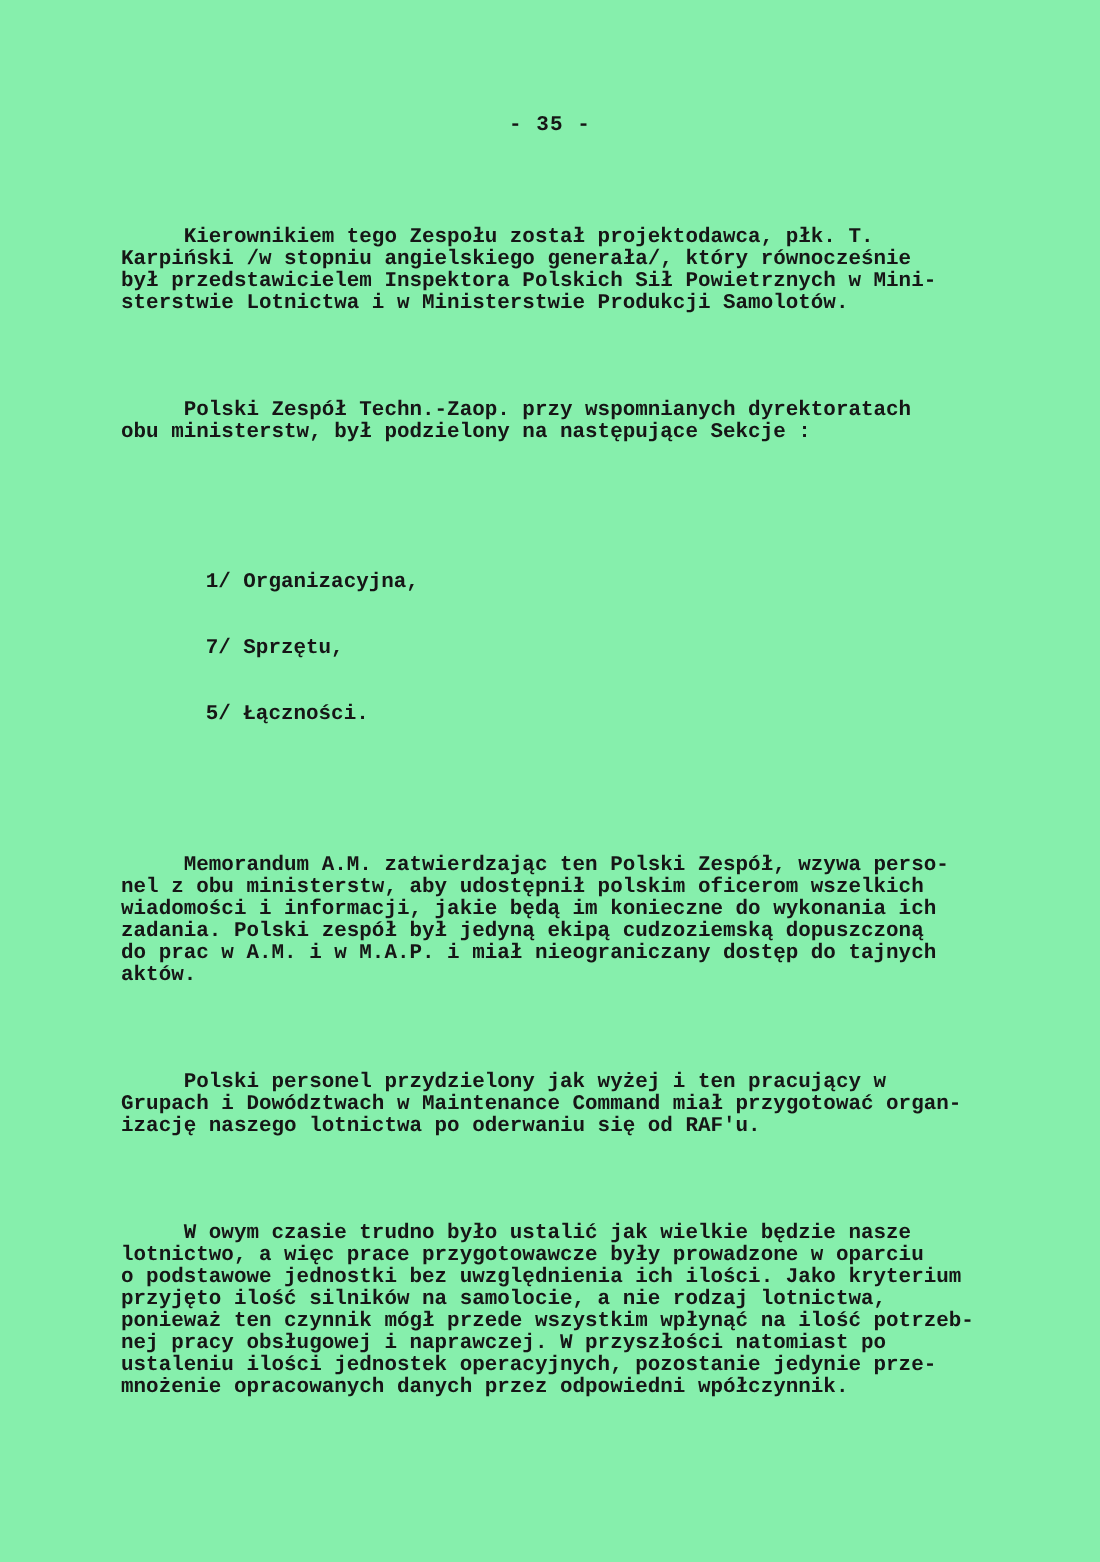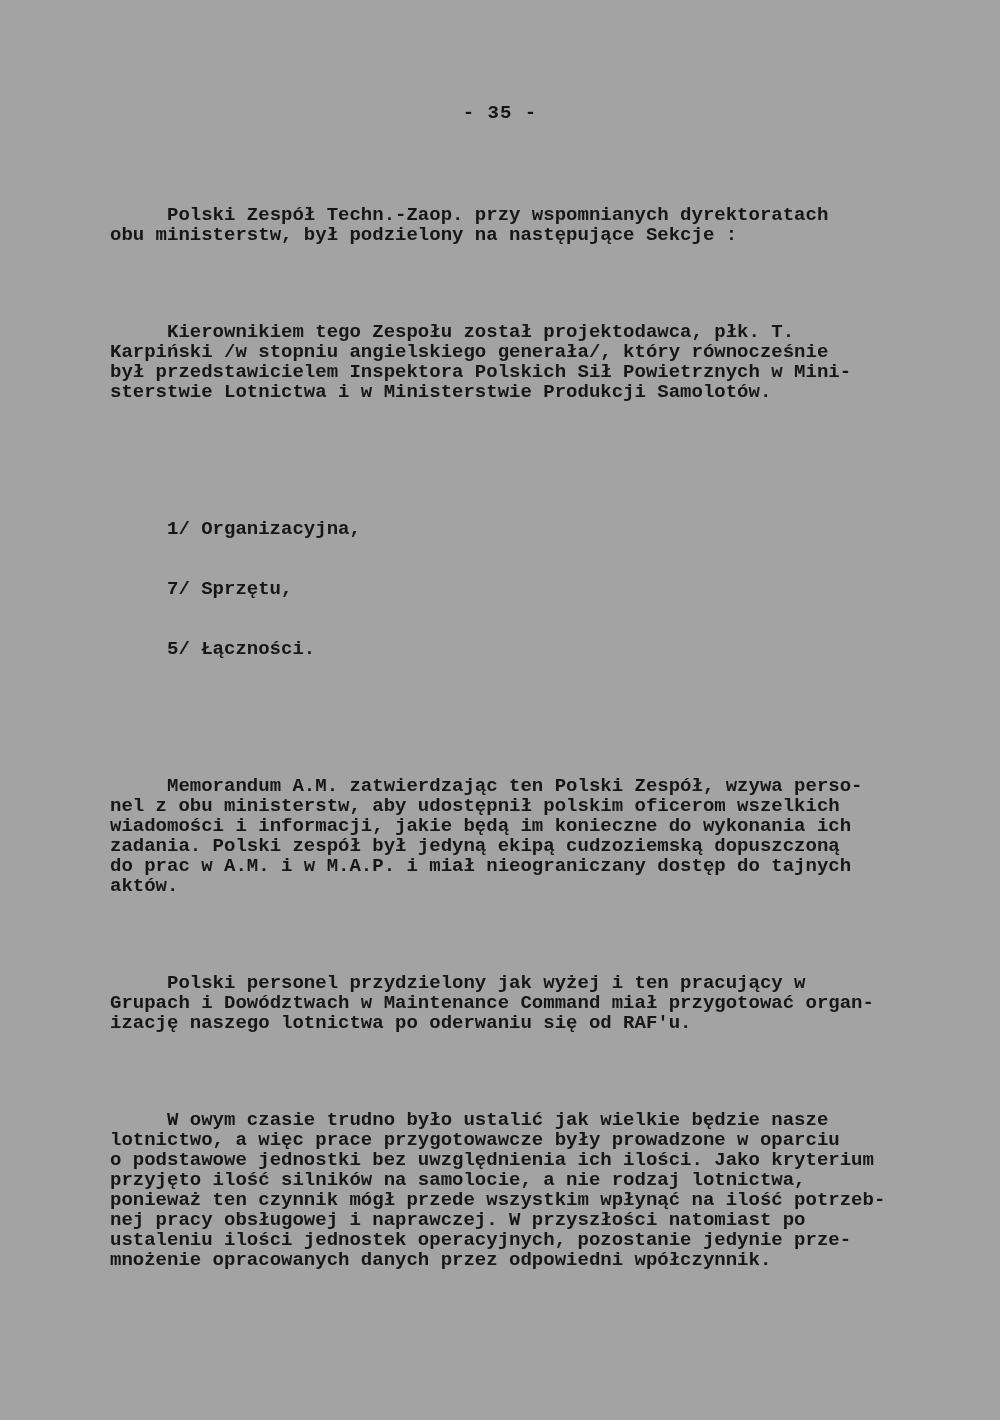--- a/index.html
+++ b/index.html
@@ -4,21 +4,21 @@
 <style>
   html, body {
     margin: 0;
     padding: 0;
     background: #ffffff;
   }
   .sheet {
     position: relative;
     width: 1000px;
     height: 1420px;
-    background: #a3a3a3;
+    background: #86efac;
     box-sizing: border-box;
     padding-top: 103px;
     overflow: hidden;
     font-family: "Liberation Mono", "DejaVu Sans Mono", monospace;
     font-weight: 700;
     color: #161616;
     -webkit-font-smoothing: antialiased;
   }
   .page-number {
     margin-left: 110px;
@@ -40,38 +40,39 @@
   .para {
     margin: 0 0 17px 0;
     white-space: pre;
   }
   .sections-list {
     margin: 0 0 17px 0;
     padding-left: 57px;
   }
   .list-item {
     white-space: pre;
+    margin-left: 20px;
   }
 </style>
 </head>
 <body>
 
 <div class="sheet">
 
   <div class="page-number">- 35 -</div>
 
   <div class="content">
 
-    <p class="para">     Polski Zespół Techn.-Zaop. przy wspomnianych dyrektoratach
-obu ministerstw, był podzielony na następujące Sekcje :</p>
-
     <p class="para">     Kierownikiem tego Zespołu został projektodawca, płk. T.
 Karpiński /w stopniu angielskiego generała/, który równocześnie
 był przedstawicielem Inspektora Polskich Sił Powietrznych w Mini-
 sterstwie Lotnictwa i w Ministerstwie Produkcji Samolotów.</p>
+
+    <p class="para">     Polski Zespół Techn.-Zaop. przy wspomnianych dyrektoratach
+obu ministerstw, był podzielony na następujące Sekcje :</p>
 
     <div class="sections-list">
       <div class="list-item">1/ Organizacyjna,</div>
       <div class="list-item">7/ Sprzętu,</div>
       <div class="list-item">5/ Łączności.</div>
     </div>
 
     <p class="para">     Memorandum A.M. zatwierdzając ten Polski Zespół, wzywa perso-
 nel z obu ministerstw, aby udostępnił polskim oficerom wszelkich
 wiadomości i informacji, jakie będą im konieczne do wykonania ich

